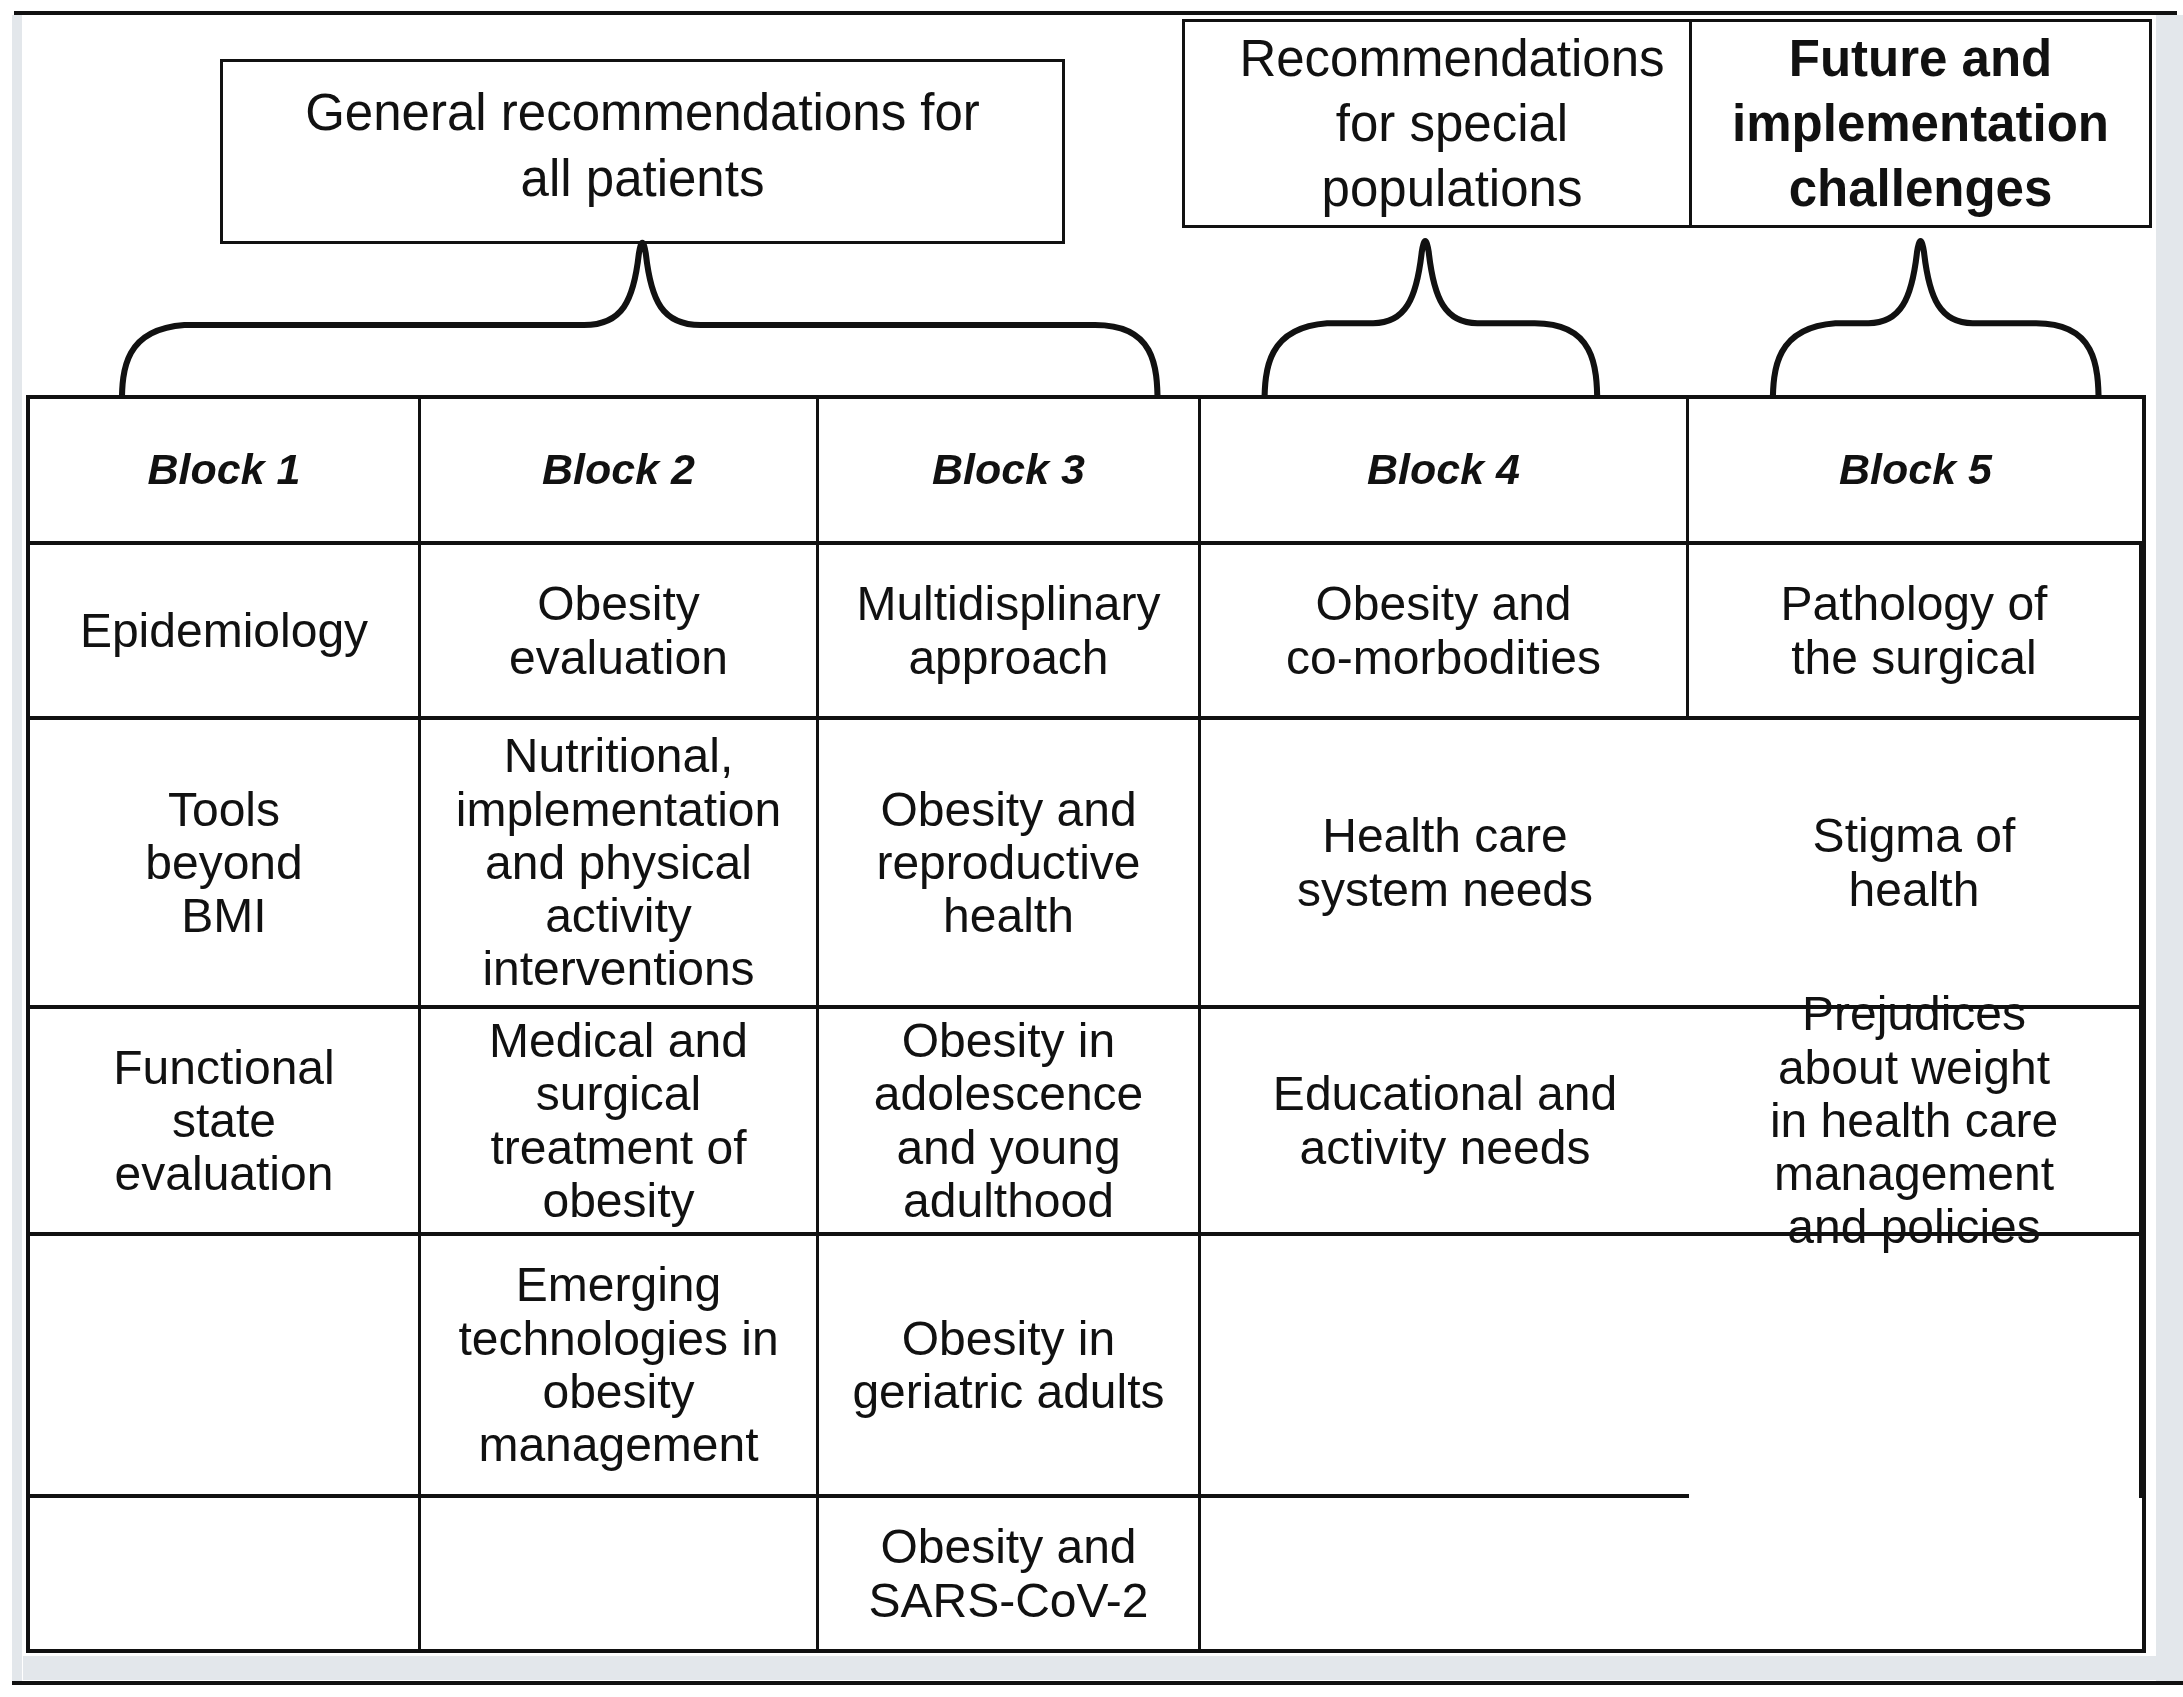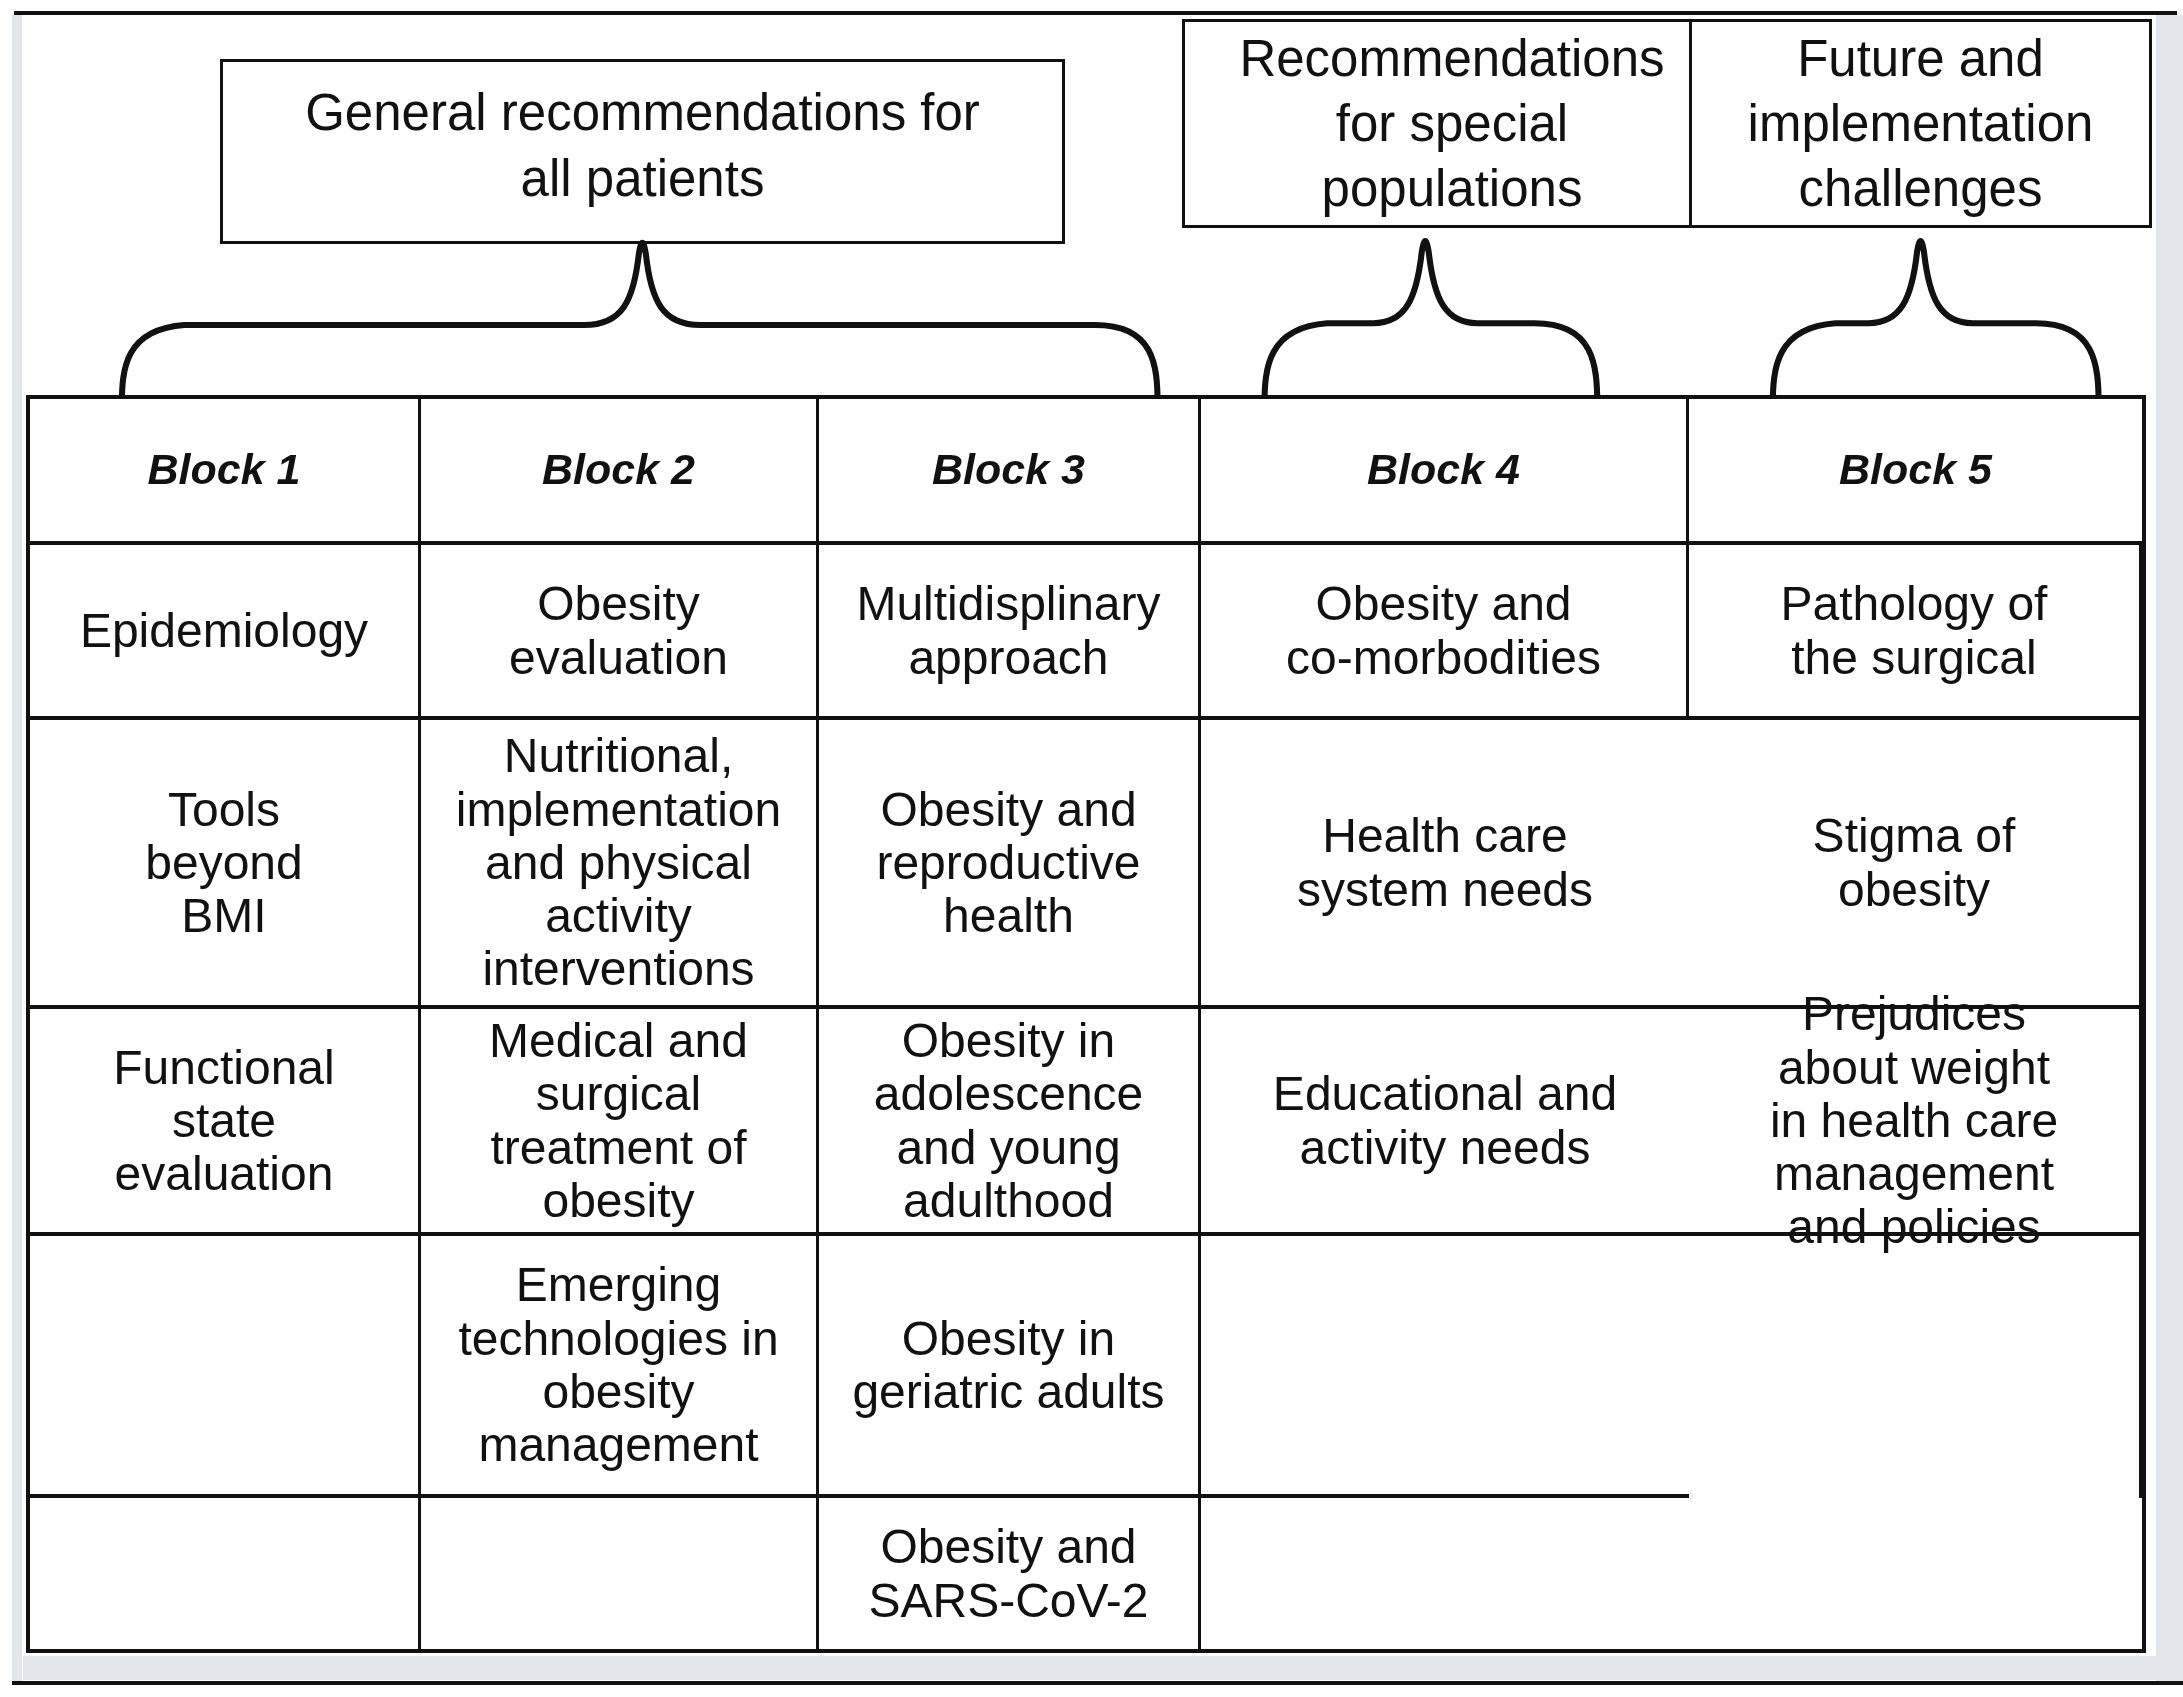--- a/index.html
+++ b/index.html
@@ -31,21 +31,21 @@
     border:3.5px solid var(--ink);
     background:var(--bg);
     display:flex;align-items:center;justify-content:center;
     text-align:center;
     font-size:51px;line-height:1.28;
     white-space:pre-line;
     box-sizing:border-box;
   }
   .gbox1{left:220px;top:45px;width:845px;height:185px;padding-bottom:12px;margin-top:14px;}
   .gbox2{left:1182px;top:19px;width:540px;height:209px;}
-  .gbox3{left:1689px;top:19px;width:463px;height:209px;}
+  .gbox3{left:1689px;top:19px;width:463px;height:209px;font-weight:bold;}
 
   
   svg.braces{position:absolute;left:0;top:0;pointer-events:none;}
   svg.braces path{fill:none;stroke:var(--ink);stroke-width:7;}
 
   
   .blocks-table{
     position:absolute;left:26px;top:395px;
     width:2120px;height:1258px;
     box-sizing:border-box;
@@ -127,21 +127,21 @@
 implementation
 and physical
 activity
 interventions</div>
     <div class="cell">Obesity and
 reproductive health</div>
     <div class="cell last-col">Health care
 system needs</div>
 
     <div class="cell">Stigma of
-obesity</div>
+health</div>
     <div class="cell">Functional
 state
 evaluation</div>
     <div class="cell">Medical and
 surgical
 treatment of
 obesity</div>
     <div class="cell">Obesity in
 adolescence
 and young

